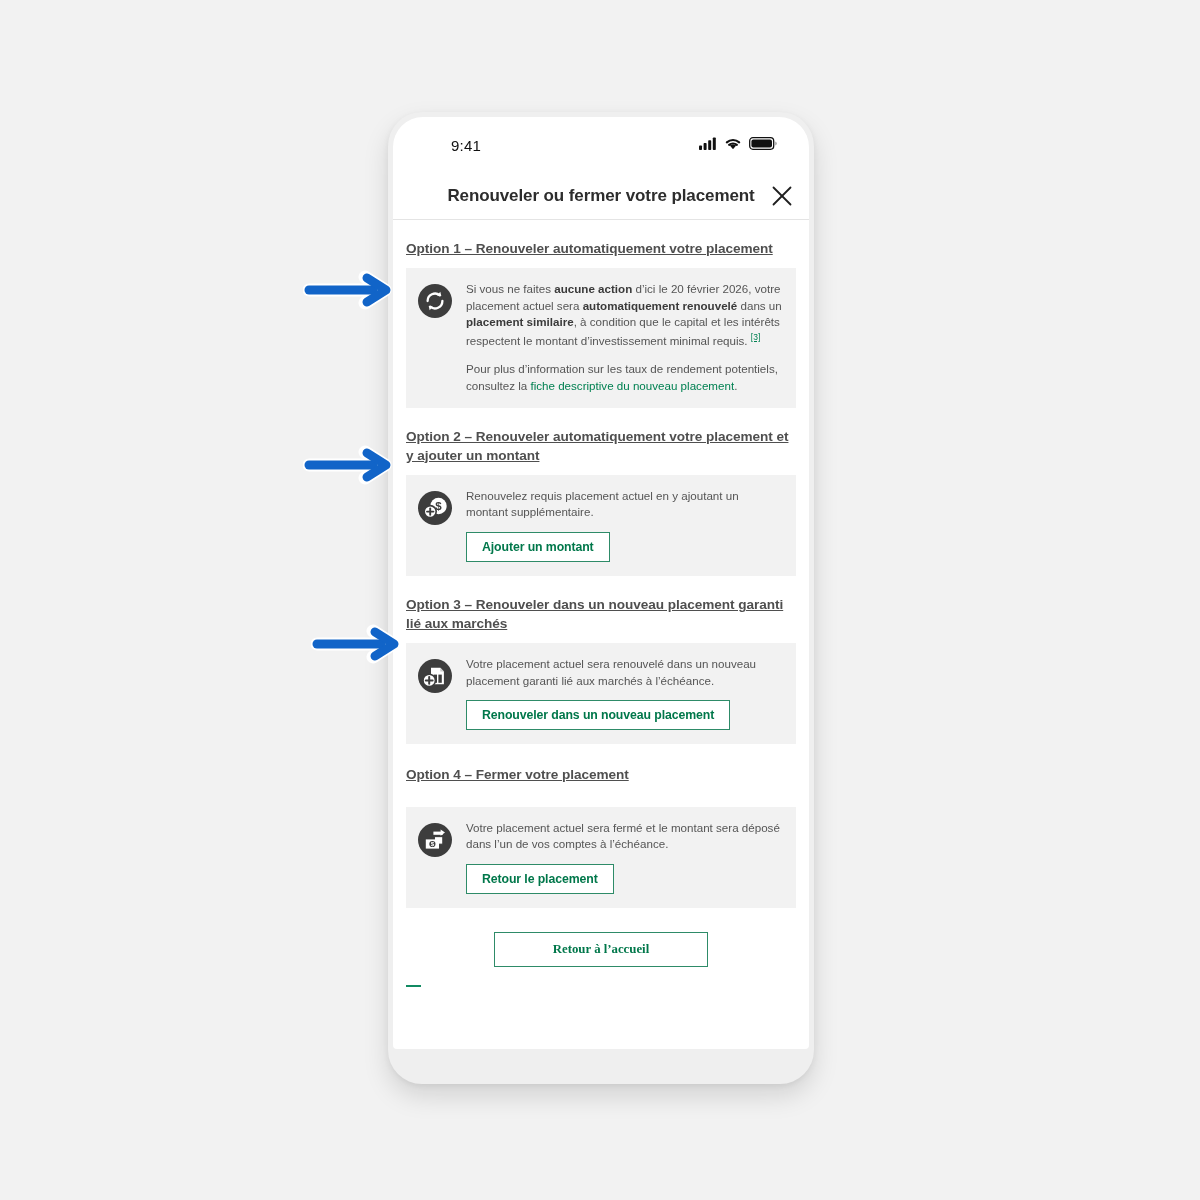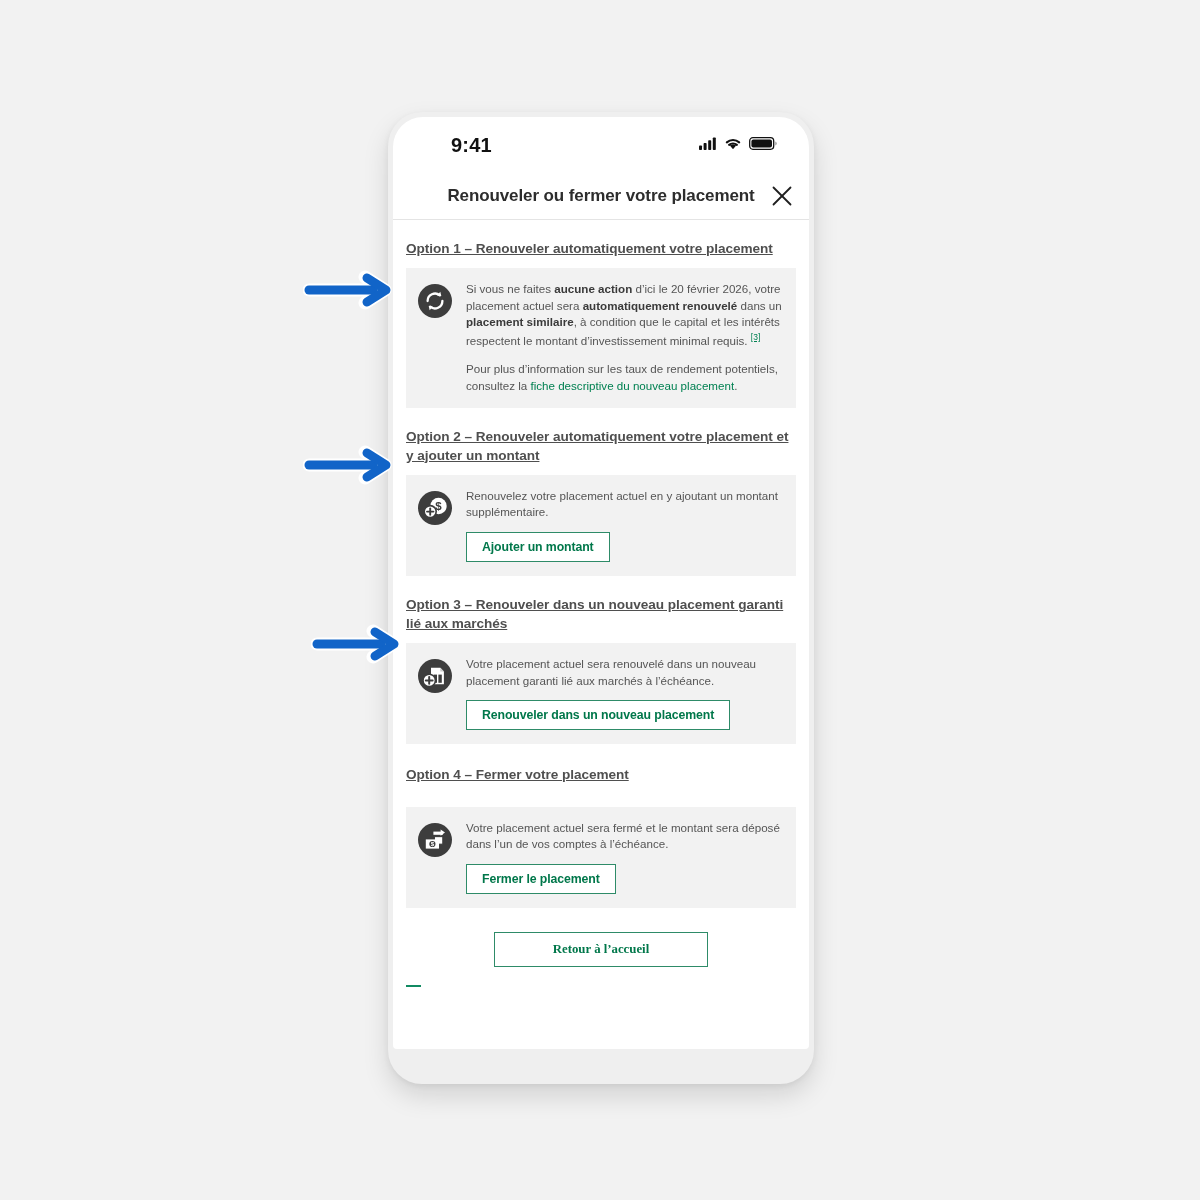--- a/index.html
+++ b/index.html
@@ -40,22 +40,22 @@
   
   .statusbar {
     height: 56px;
     display: flex;
     align-items: center;
     justify-content: space-between;
     padding: 0 32px 0 28px;
     box-sizing: border-box;
   }
   .status-time {
-    font-size: 20px;
-    font-weight: bold;
+    font-size: 15px;
+    font-weight: normal;
     color: #111;
     letter-spacing: 0.2px;
     padding-left: 30px;
   }
   .status-icons {
     display: flex;
     align-items: center;
     gap: 7px;
   }
 
@@ -259,21 +259,21 @@
             <svg width="36" height="36" viewBox="0 0 36 36">
               <circle cx="18" cy="18" r="17" fill="#3d3d3d"></circle>
               <circle cx="21.5" cy="16" r="8.2" fill="#ffffff"></circle>
               <text x="21.5" y="20.4" font-family="Liberation Sans, sans-serif" font-size="11.5" font-weight="bold" fill="#3d3d3d" text-anchor="middle">$</text>
               <circle cx="13.2" cy="21.6" r="6" fill="#ffffff" stroke="#3d3d3d" stroke-width="1.6"></circle>
               <line x1="13.2" y1="18.4" x2="13.2" y2="24.8" stroke="#3d3d3d" stroke-width="1.9" stroke-linecap="round"></line>
               <line x1="10" y1="21.6" x2="16.4" y2="21.6" stroke="#3d3d3d" stroke-width="1.9" stroke-linecap="round"></line>
             </svg>
           </div>
           <div class="card-body">
-            <p class="card-text">Renouvelez votre placement actuel en y ajoutant un montant supplémentaire.</p>
+            <p class="card-text">Renouvelez requis placement actuel en y ajoutant un montant supplémentaire.</p>
             <button class="btn-outline">Ajouter un montant</button>
           </div>
         </div>
       </div>
 
       <div class="section">
         <div class="opt-title">Option 3 – Renouveler dans un nouveau placement garanti lié aux marchés</div>
         <div class="card">
           <div class="card-icon">
             <svg width="36" height="36" viewBox="0 0 36 36">
@@ -303,21 +303,21 @@
               <rect x="16.4" y="9.6" width="9.4" height="3.2" fill="#ffffff"></rect>
               <path d="M23.6 7.4 l4.4 3.2 -4.4 3.2 Z" fill="#ffffff"></path>
               <rect x="17.4" y="14.6" width="8.4" height="7.6" fill="#ffffff" stroke="#3d3d3d" stroke-width="1.1"></rect>
               <rect x="8.8" y="17.4" width="13.2" height="9.2" fill="#ffffff"></rect>
               <circle cx="15.4" cy="22" r="3.1" fill="#3d3d3d"></circle>
               <text x="15.4" y="24.3" font-family="Liberation Sans, sans-serif" font-size="6.2" font-weight="bold" fill="#ffffff" text-anchor="middle">$</text>
             </svg>
           </div>
           <div class="card-body">
             <p class="card-text">Votre placement actuel sera fermé et le montant sera déposé dans l’un de vos comptes à l’échéance.</p>
-            <button class="btn-outline">Fermer le placement</button>
+            <button class="btn-outline">Retour le placement</button>
           </div>
         </div>
       </div>
 
       <div class="footer-area">
         <button class="btn-home">Retour à l’accueil</button>
         <div class="bottom-rule"></div>
       </div>
 
     </div>

